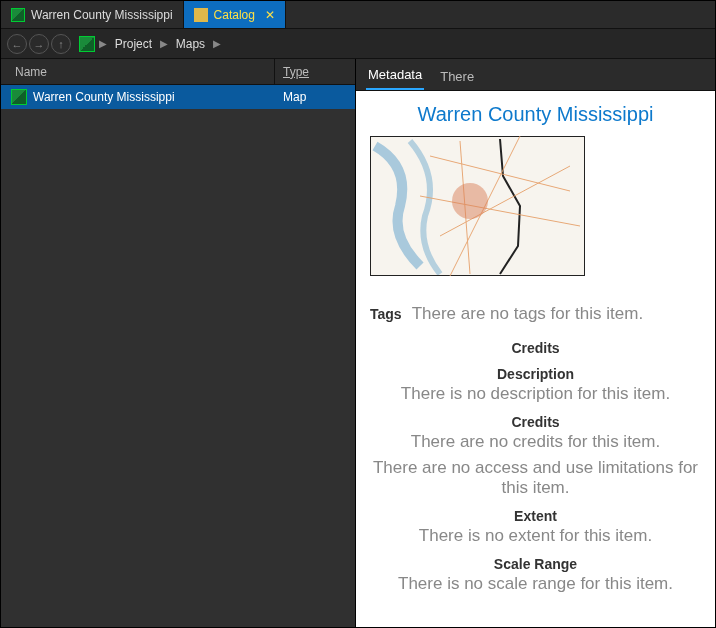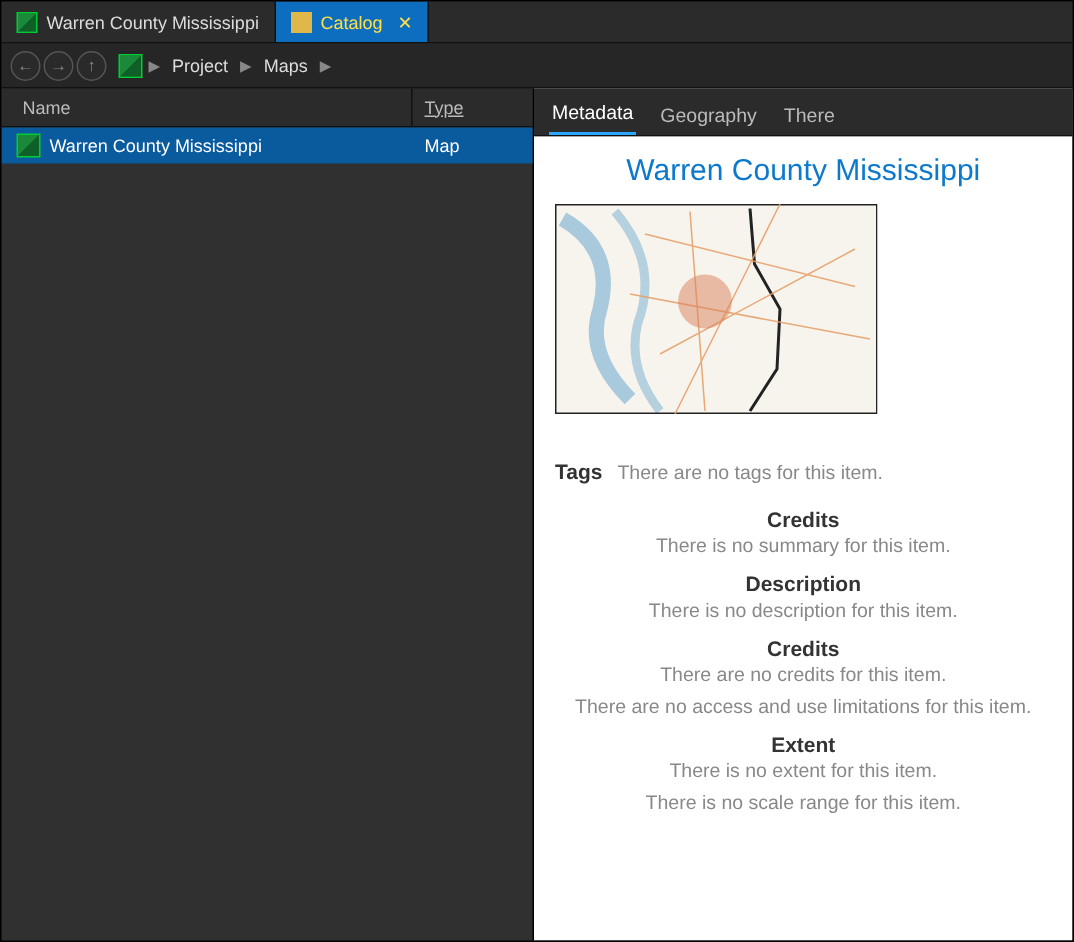--- a/index.html
+++ b/index.html
@@ -52,21 +52,21 @@
   
   .panel-tabs { display:flex; height:32px; align-items:flex-end; padding:0 10px; gap:14px; border-bottom:1px solid #111; background:#2b2b2b;}
   .ptab { font-size:13px; color:#bbb; padding:6px 2px; cursor:default; }
   .ptab.active { color:#fff; border-bottom:2px solid #2aa7ff; }
 
   
   .meta { flex:1; background:#fff; color:#333; padding:12px 14px 18px 14px; overflow:auto; font-size:13px; }
   .meta h1 { color:#0d79cc; font-size:20px; font-weight:400; margin-bottom:10px; }
   .thumb { width:215px; height:140px; background:#f6f3ef; margin-bottom:14px; position:relative; overflow:hidden; }
   .meta h2 { font-size:14px; font-weight:600; color:#333; margin-top:10px; }
-  .meta .empty { color:#888; font-size:13px; margin-top:2px; margin-bottom:6px; }
+  .meta .empty { color:#888; font-size:17px; margin-top:2px; margin-bottom:6px; }
   .tags-line { display:flex; align-items:baseline; gap:10px; }
   .tags-line h2 { margin-top:16px; }
 
   
   .thumb svg { width:100%; height:100%; display:block;}
 </style>
 </head>
 <body>
 
 <div class="tabbar">
@@ -109,21 +109,20 @@
           <span>Warren County Mississippi</span>
         </div>
         <div class="row-type">Map</div>
       </div>
     </div>
   </div>
 
   <div class="right">
     <div class="panel-tabs">
       <div class="ptab active">Metadata</div>
-      <div class="ptab">Geography</div>
       <div class="ptab">There</div>
     </div>
 
     <div class="meta">
       <h1>Warren County Mississippi</h1>
       <div class="thumb">
         <svg viewBox="0 0 215 140" preserveAspectRatio="none">
           <rect width="215" height="140" fill="#f7f4ee"></rect>
           <path d="M5 10 Q40 30 30 70 Q20 100 50 130" stroke="#88b7d4" stroke-width="10" fill="none" opacity="0.7"></path>
           <path d="M40 5 Q70 40 55 80 Q48 110 70 138" stroke="#88b7d4" stroke-width="6" fill="none" opacity="0.6"></path>
@@ -139,29 +138,29 @@
           <circle cx="100" cy="65" r="18" fill="#d9805a" opacity="0.5"></circle>
         </svg>
       </div>
 
       <div class="tags-line">
         <h2>Tags</h2>
         <span class="empty">There are no tags for this item.</span>
       </div>
 
       <h2>Credits</h2>
-      <div class="empty">There is no summary for this item.</div>
 
       <h2>Description</h2>
       <div class="empty">There is no description for this item.</div>
 
       <h2>Credits</h2>
       <div class="empty">There are no credits for this item.</div>
 
       <div class="empty">There are no access and use limitations for this item.</div>
 
       <h2>Extent</h2>
       <div class="empty">There is no extent for this item.</div>
 
+      <h2>Scale Range</h2>
       <div class="empty">There is no scale range for this item.</div>
     </div>
   </div>
 </div>
 
 </body></html>

